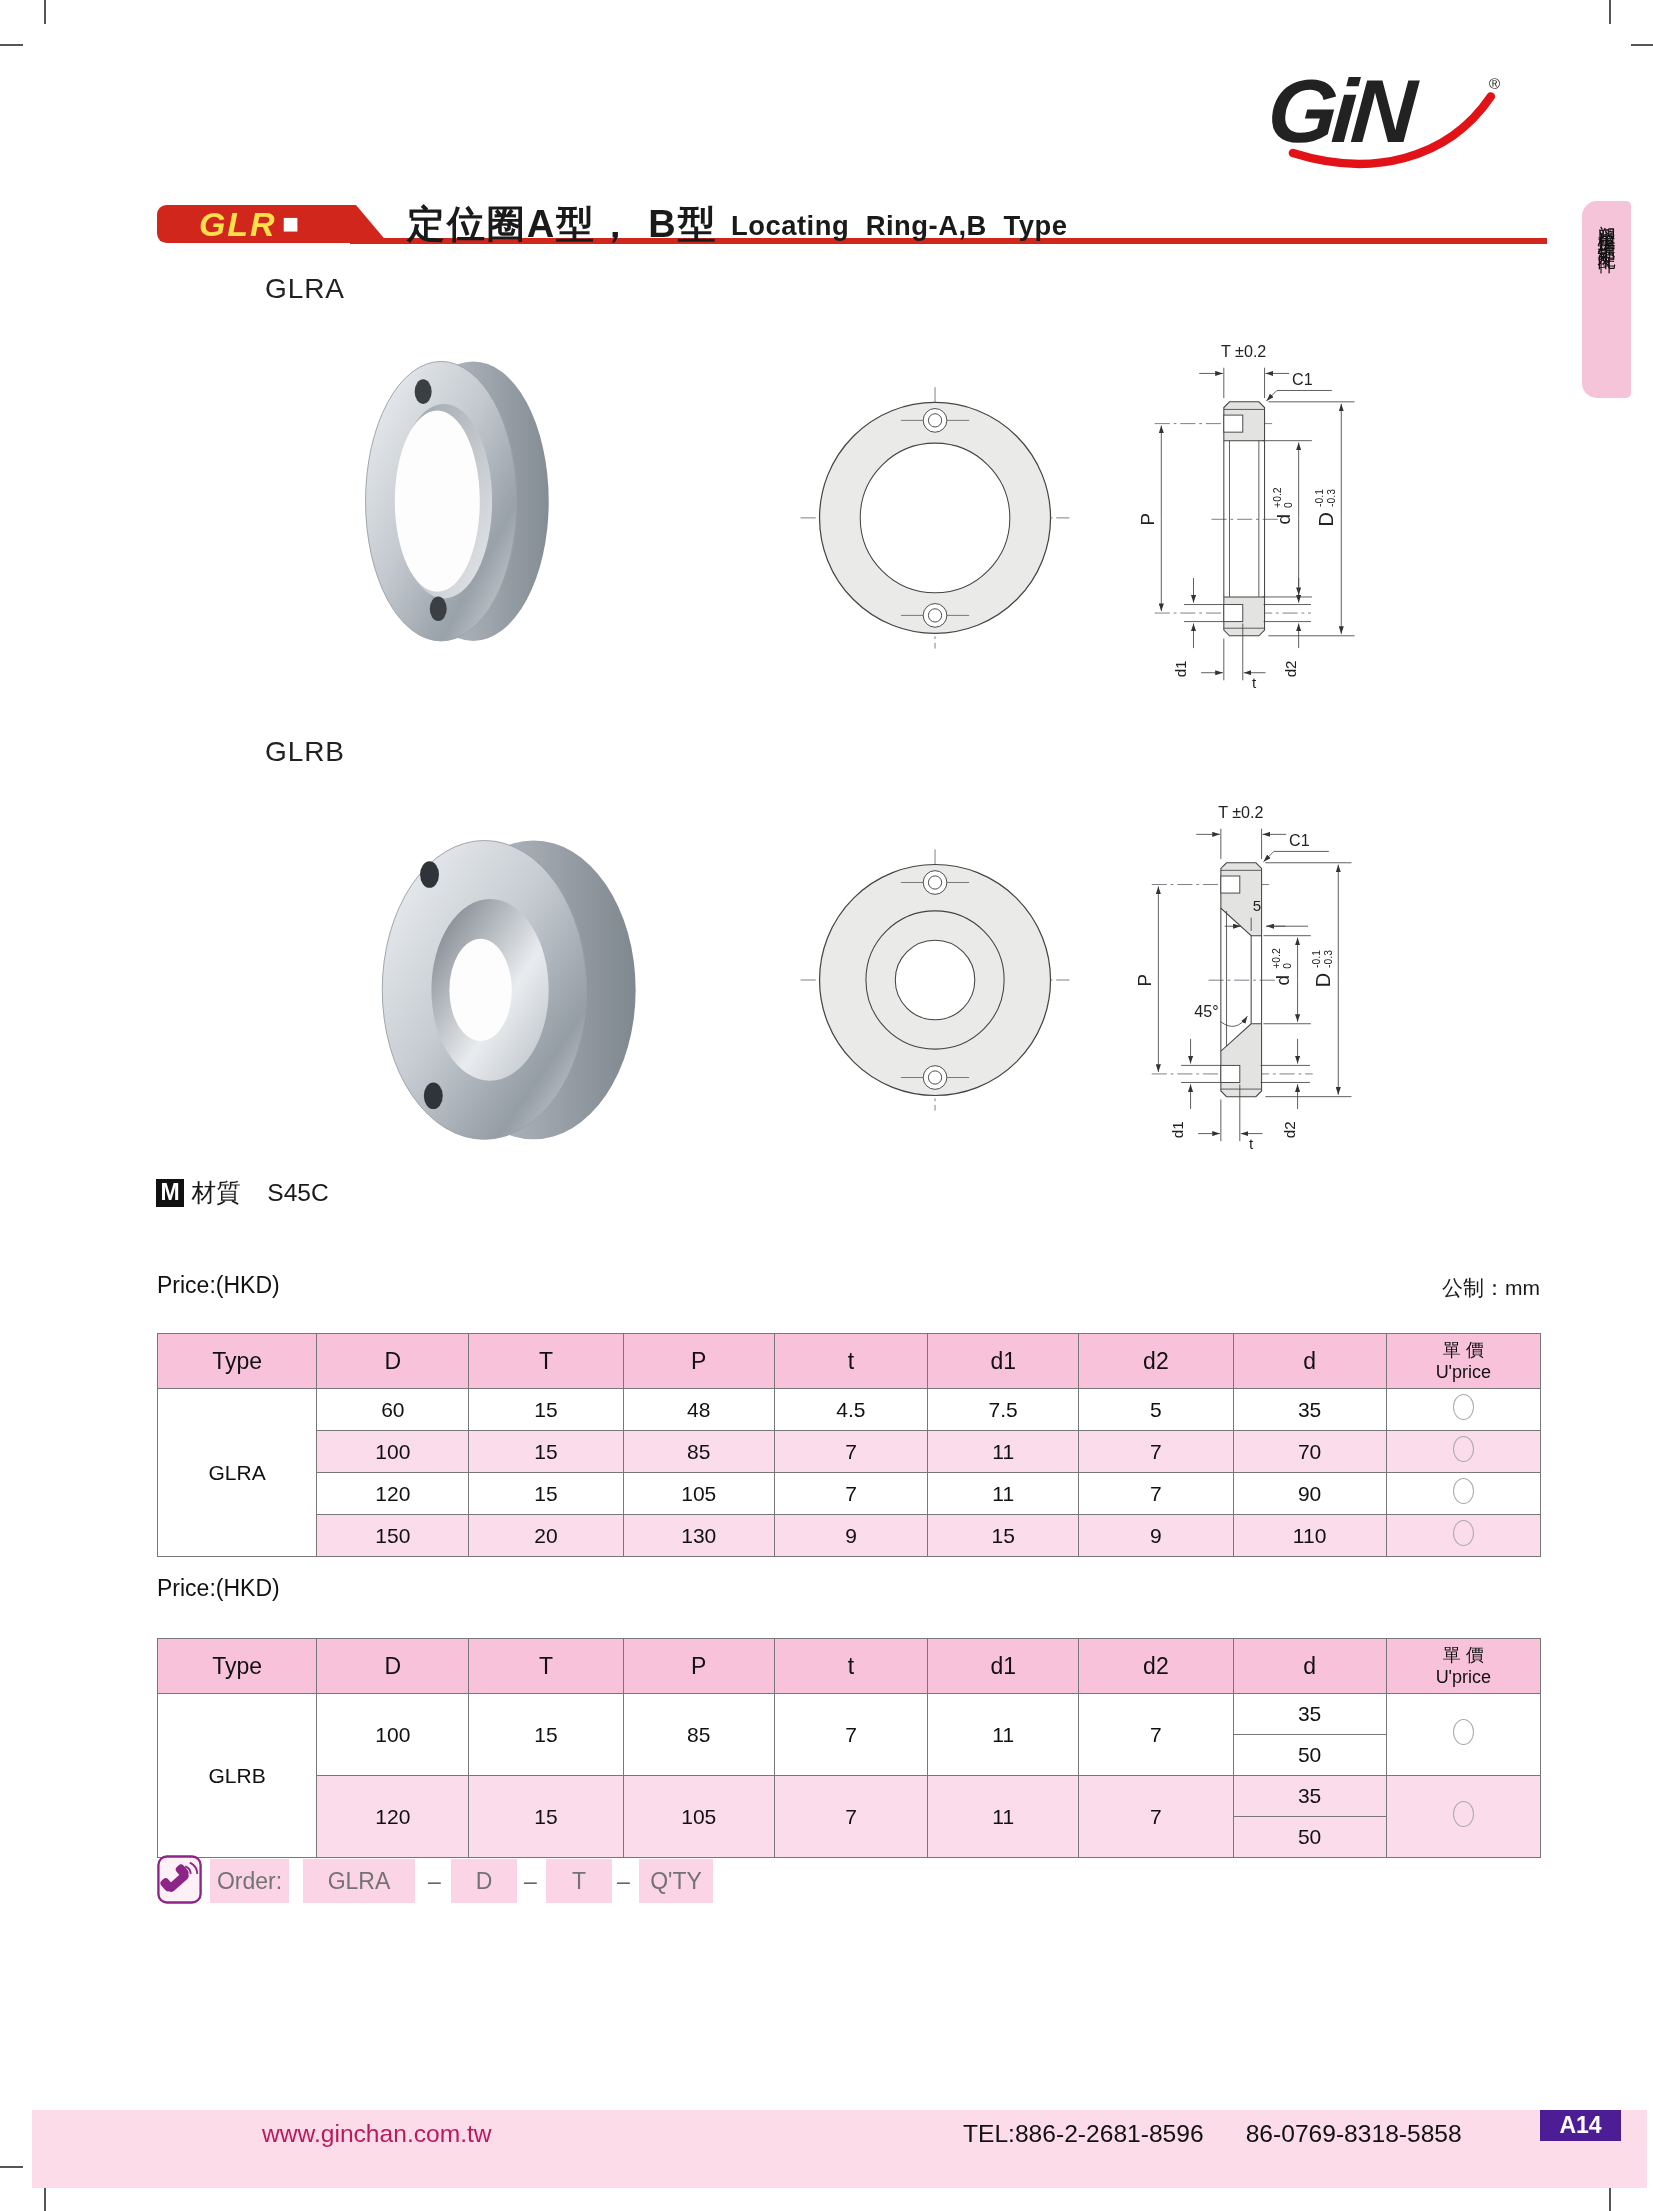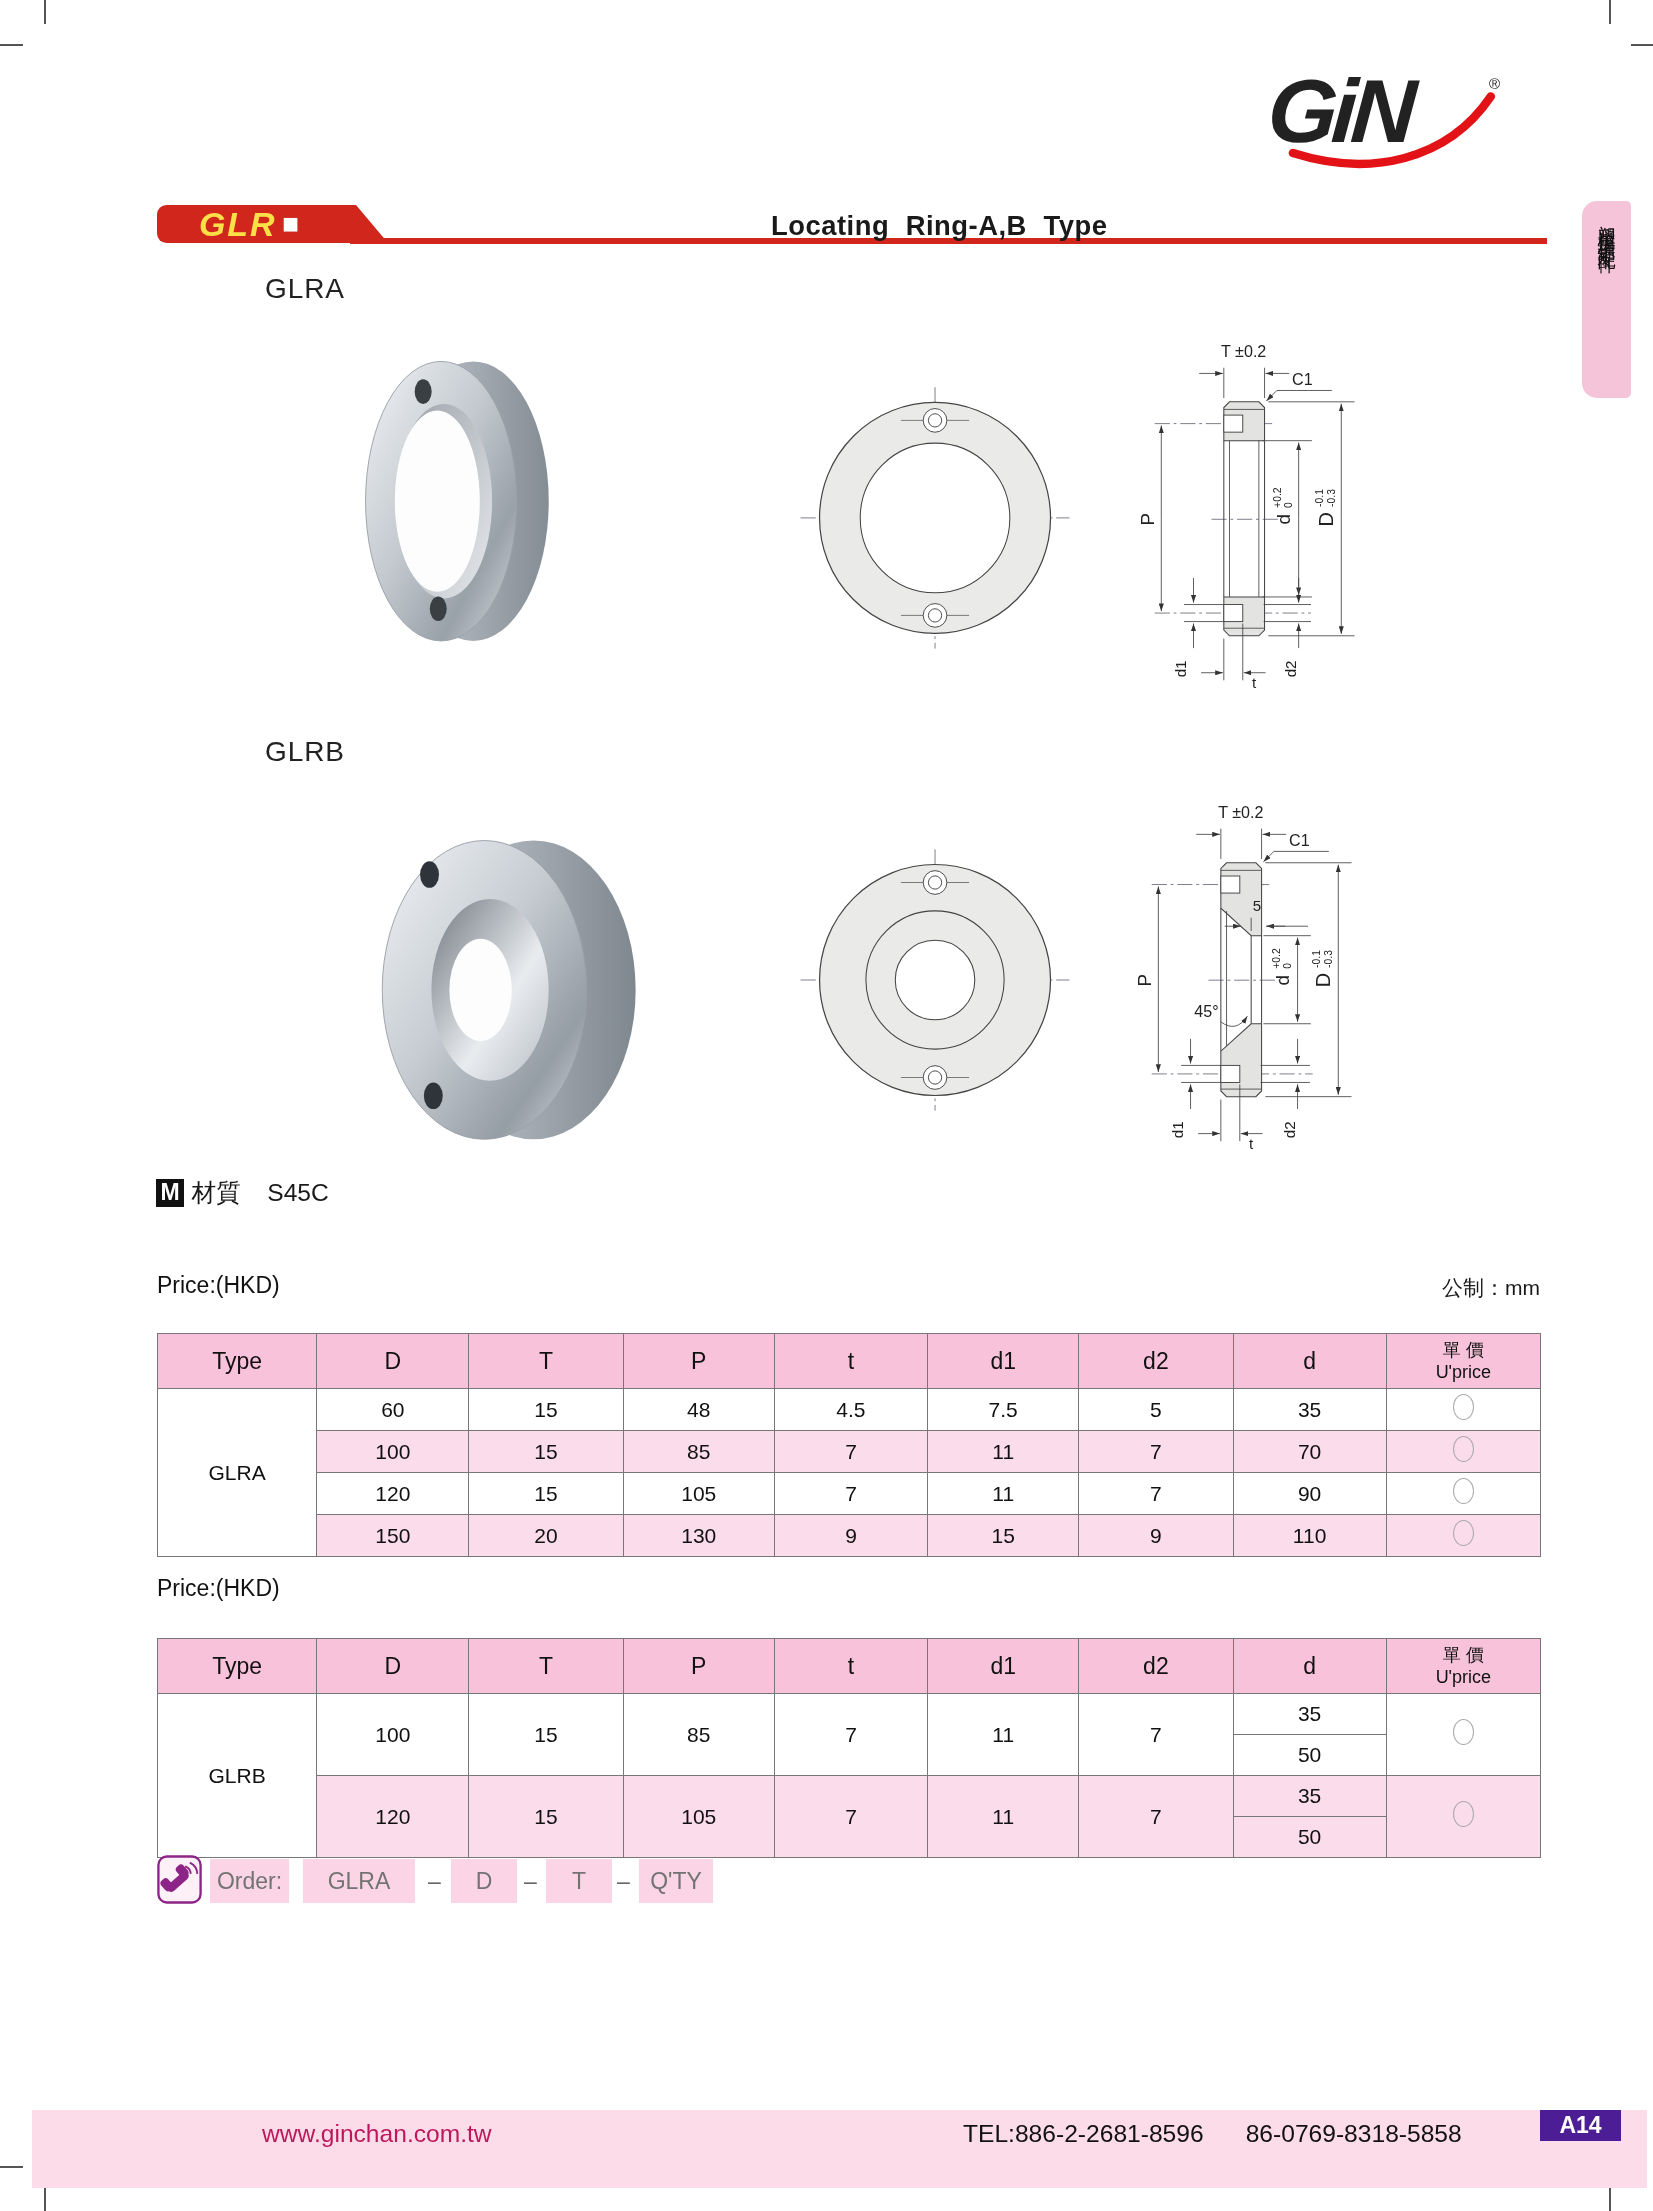--- a/index.html
+++ b/index.html
@@ -12,21 +12,21 @@
   #logo{left:1266px;top:55px;width:248px;height:115px;}
   
   #hdr-block{left:157px;top:205px;width:199px;height:38px;background:#d0261c;border-radius:9.5px 0 0 9.5px;
              display:flex;align-items:center;padding-left:42px;box-sizing:border-box;}
   #hdr-block .code{color:#fde047;font-size:34px;font-weight:bold;letter-spacing:1.9px;font-style:italic;}
   #hdr-block .sq{color:#fff;font-size:28px;margin-left:5.7px;}
   #hdr-tail{left:356px;top:205px;width:32px;height:38px;background:#d0261c;
             clip-path:polygon(0 0,100% 100%,0 100%);}
   #hdr-line{left:350px;top:238px;width:1197px;height:5.7px;background:#d0261c;}
   #hdr-zh{left:407px;top:199px;font-size:38px;font-weight:bold;letter-spacing:1.9px;}
-  #hdr-en{left:731px;top:210px;font-size:27.4px;font-weight:bold;word-spacing:8.5px;letter-spacing:0.5px;margin-left:40px;}
+  #hdr-en{left:731px;top:210px;font-size:27.4px;font-weight:bold;word-spacing:8.5px;letter-spacing:0.5px;}
   
   #side-tab{left:1582px;top:201px;width:49px;height:197px;background:#f6c4d9;border-radius:15px 4.7px 4.7px 15px;
             display:flex;justify-content:center;padding-top:9.5px;box-sizing:border-box;}
   #side-tab span{writing-mode:vertical-rl;text-orientation:upright;font-size:18px;letter-spacing:3.8px;color:#111;}
   
   .seclabel{font-size:28px;color:#222;letter-spacing:0.9px;}
   #lblA{left:265px;top:273px;}
   #lblB{left:265px;top:736px;}
   
   #mat{left:156px;top:1176px;display:flex;align-items:center;}
@@ -97,20 +97,21 @@
     <text x="6" y="92" font-size="95" font-weight="bold" font-style="italic" fill="#e21216" letter-spacing="-6" transform="skewX(-4)">GiN</text>
     <text x="236" y="36" font-size="16" fill="#e21216">®</text>
   </svg>
 
   <div id="hdr-block" class="abs">
     <span class="code">GLR</span>
     <span class="sq">■</span>
   </div>
   <div id="hdr-tail" class="abs"></div>
   <div id="hdr-line" class="abs"></div>
+  <div id="hdr-zh" class="abs">定位圈A型， B型</div>
   <div id="hdr-en" class="abs">Locating Ring-A,B Type</div>
 
   <div id="side-tab" class="abs">
     <span>塑膠模用標準零配件</span>
   </div>
 
   <div id="lblA" class="abs seclabel">GLRA</div>
   <div id="lblB" class="abs seclabel">GLRB</div>
 
   <svg class="abs" style="left:358px;top:348px;" width="203" height="312" viewBox="0 0 215 330">

